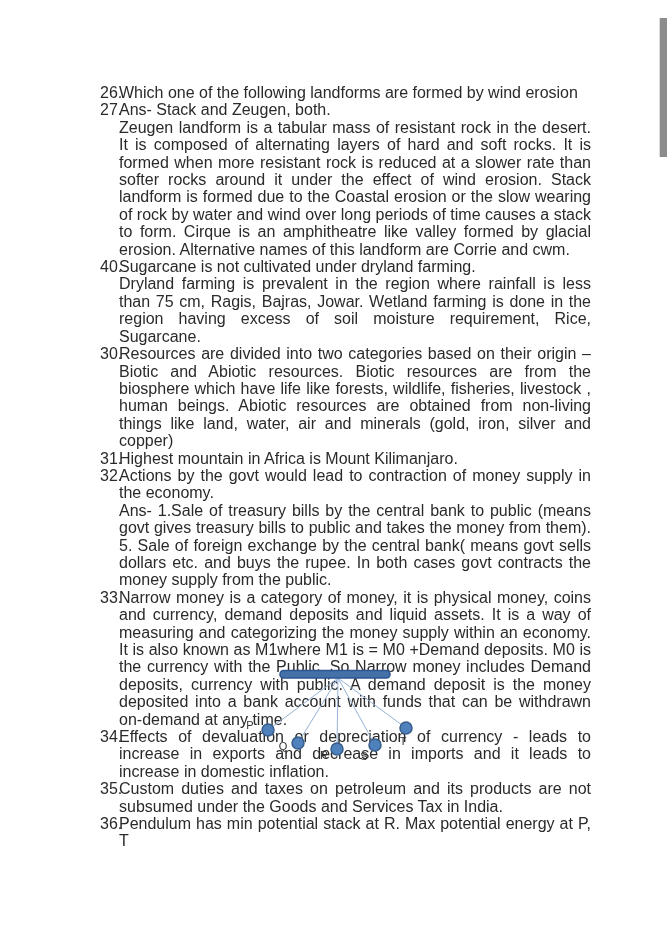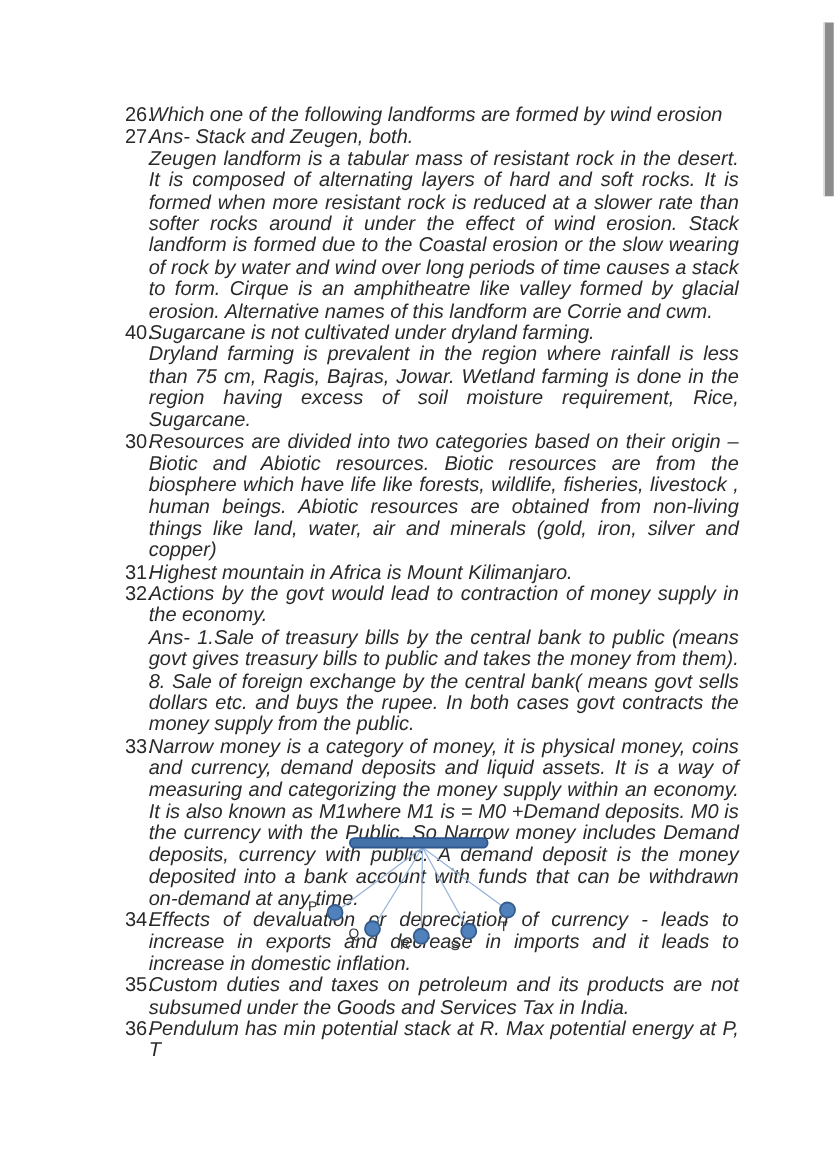--- a/index.html
+++ b/index.html
@@ -15,21 +15,21 @@
   .content {
     position: absolute;
     left: 100px;
     top: 84px;
     width: 491px;
     font-size: 16px;
     line-height: 17.4px;
   }
   .qa-item { display: flex; }
   .num { flex: 0 0 19px; width: 19px; }
-  .paras { flex: 1; text-align: justify; font-style: italic; }
+  .paras { flex: 1; text-align: justify; }
   .paras p { margin: 0; padding: 0; }
   #pendulum-svg {
     position: absolute;
     left: 230px;
     top: 664px;
   }
   .scroll-thumb {
     position: absolute;
     left: 659px;
     top: 18px;
@@ -79,21 +79,21 @@
     <span class="num">31.</span>
     <div class="paras">
           <p>Highest mountain in Africa is Mount Kilimanjaro.</p>
         </div>
   </div>
 
   <div class="qa-item">
     <span class="num">32.</span>
     <div class="paras">
           <p>Actions by the govt would lead to contraction of money supply in the economy.</p>
-          <p>Ans- 1.Sale of treasury bills by the central bank to public (means govt gives treasury bills to public and takes the money from them). 8. Sale of foreign exchange by the central bank( means govt sells dollars etc. and buys the rupee. In both cases govt contracts the money supply from the public.</p>
+          <p>Ans- 1.Sale of treasury bills by the central bank to public (means govt gives treasury bills to public and takes the money from them). 5. Sale of foreign exchange by the central bank( means govt sells dollars etc. and buys the rupee. In both cases govt contracts the money supply from the public.</p>
         </div>
   </div>
 
   <div class="qa-item">
     <span class="num">33.</span>
     <div class="paras">
           <p>Narrow money is a category of money, it is physical money, coins and currency, demand deposits and liquid assets. It is a way of measuring and categorizing the money supply within an economy. It is also known as M1where M1 is = M0 +Demand deposits. M0 is the currency with the Public. So Narrow money includes Demand deposits, currency with public. A demand deposit is the money deposited into a bank account with funds that can be withdrawn on-demand at any time.</p>
         </div>
   </div>
 

